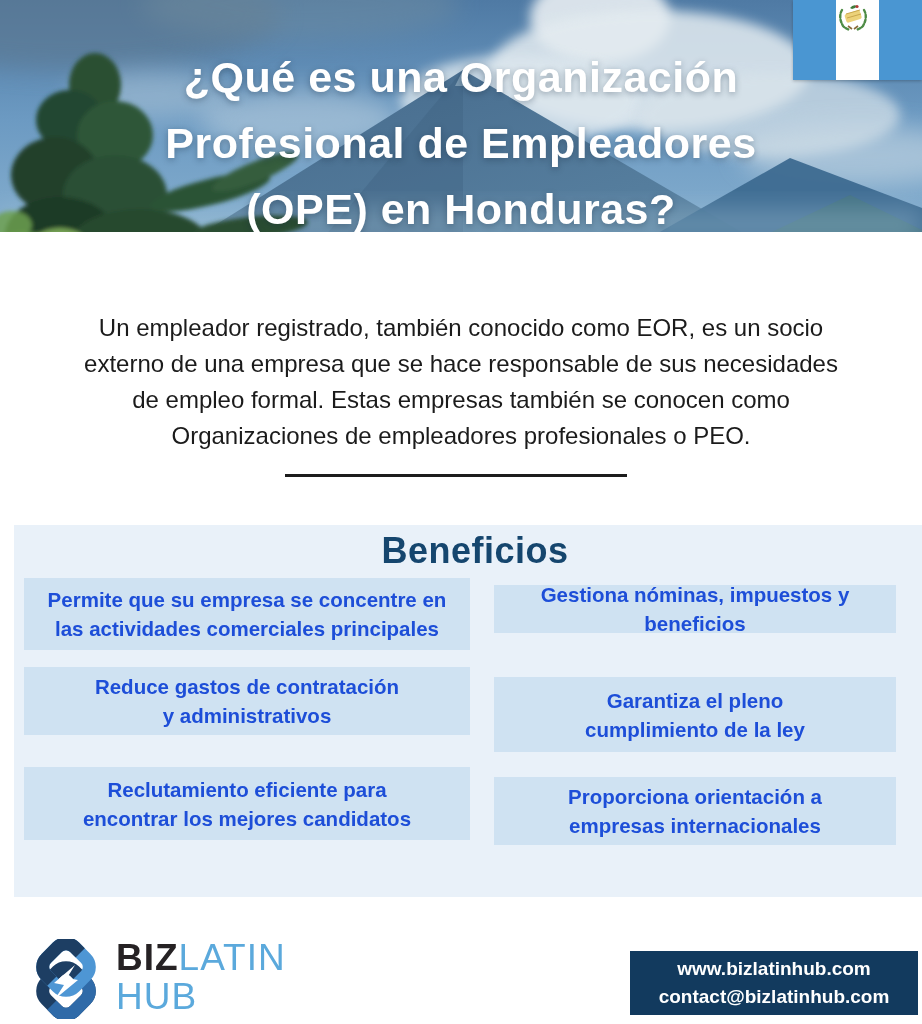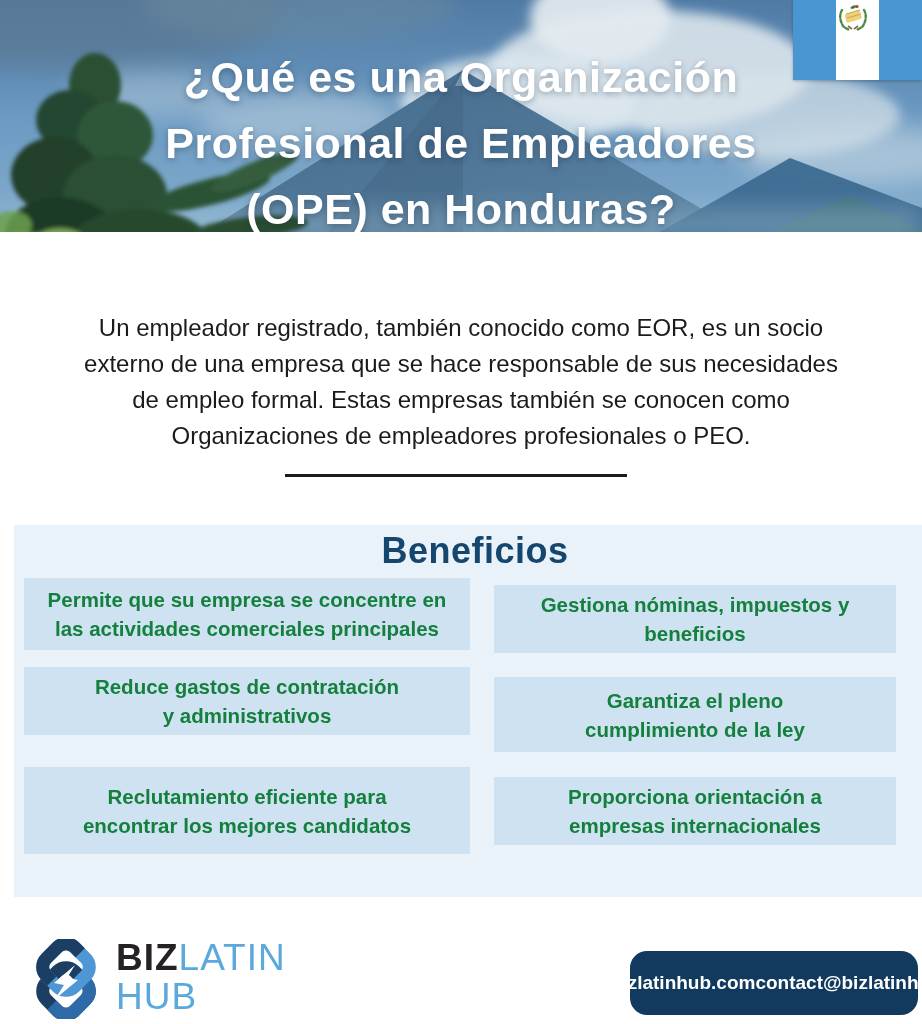--- a/index.html
+++ b/index.html
@@ -29,43 +29,43 @@
   }
   .divider{position:absolute;left:285px;top:474px;width:342px;height:3px;background:#1c1c1c;}
 
   
   .benefits{position:absolute;left:14px;top:525px;width:922px;height:372px;background:#e9f1f9;}
   .benefits-heading{
     position:absolute;left:0;top:5px;width:922px;text-align:center;
     color:#15466e;font-size:36px;font-weight:bold;letter-spacing:0.5px;
   }
   .bbox{
-    position:absolute;background:#cfe2f2;color:#15803d;
+    position:absolute;background:#cfe2f2;color:#1d4ed8;
     display:flex;align-items:center;justify-content:center;text-align:center;
     font-weight:bold;font-size:20.5px;line-height:29px;
   }
   .b-l0{left:10px;top:53px;width:446px;height:72px;}
   .b-l1{left:10px;top:142px;width:446px;height:68px;}
-  .b-l2{left:10px;top:242px;width:446px;height:87px;}
-  .b-r0{left:480px;top:60px;width:402px;height:68px;}
+  .b-l2{left:10px;top:242px;width:446px;height:73px;}
+  .b-r0{left:480px;top:60px;width:402px;height:48px;}
   .b-r1{left:480px;top:152px;width:402px;height:75px;}
   .b-r2{left:480px;top:252px;width:402px;height:68px;}
 
   
   .footer{position:absolute;left:0;top:897px;width:922px;height:127px;background:#ffffff;padding-left:8px;}
   .logo{position:absolute;left:28px;top:42px;display:flex;align-items:flex-start;}
   .logo-text{margin-left:12px;line-height:1;}
   .logo-line1{font-size:37px;font-weight:bold;letter-spacing:1px;}
   .logo-biz{color:#262224;}
   .logo-latin{color:#5ba9dc;font-weight:500;}
   .logo-line2{font-size:37px;color:#5ba9dc;font-weight:400;letter-spacing:1px;margin-top:2px;}
   .contact-box{
     position:absolute;left:630px;top:54px;width:288px;height:64px;background:#123a5e;
-    display:flex;flex-direction:row;align-items:center;justify-content:center;
-    color:#ffffff;font-weight:bold;font-size:19px;line-height:28px;text-align:center;border-radius:17px;
+    display:flex;flex-direction:column;align-items:center;justify-content:center;
+    color:#ffffff;font-weight:bold;font-size:19px;line-height:28px;text-align:center;
   }
   .contact-box a{color:#ffffff;text-decoration:none;}
 </style>
 </head>
 <body>
 
 <div class="page">
 
   <div class="hero">
     <svg width="922" height="266" viewBox="0 0 922 266" preserveAspectRatio="none">

